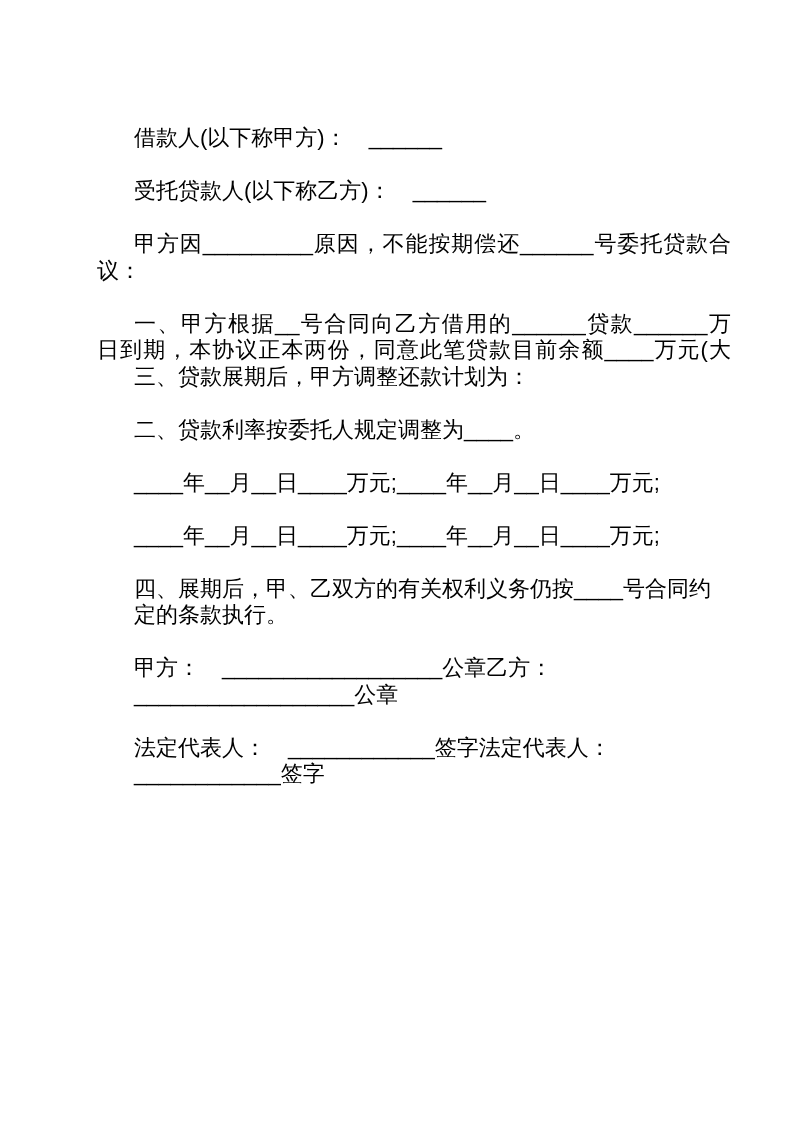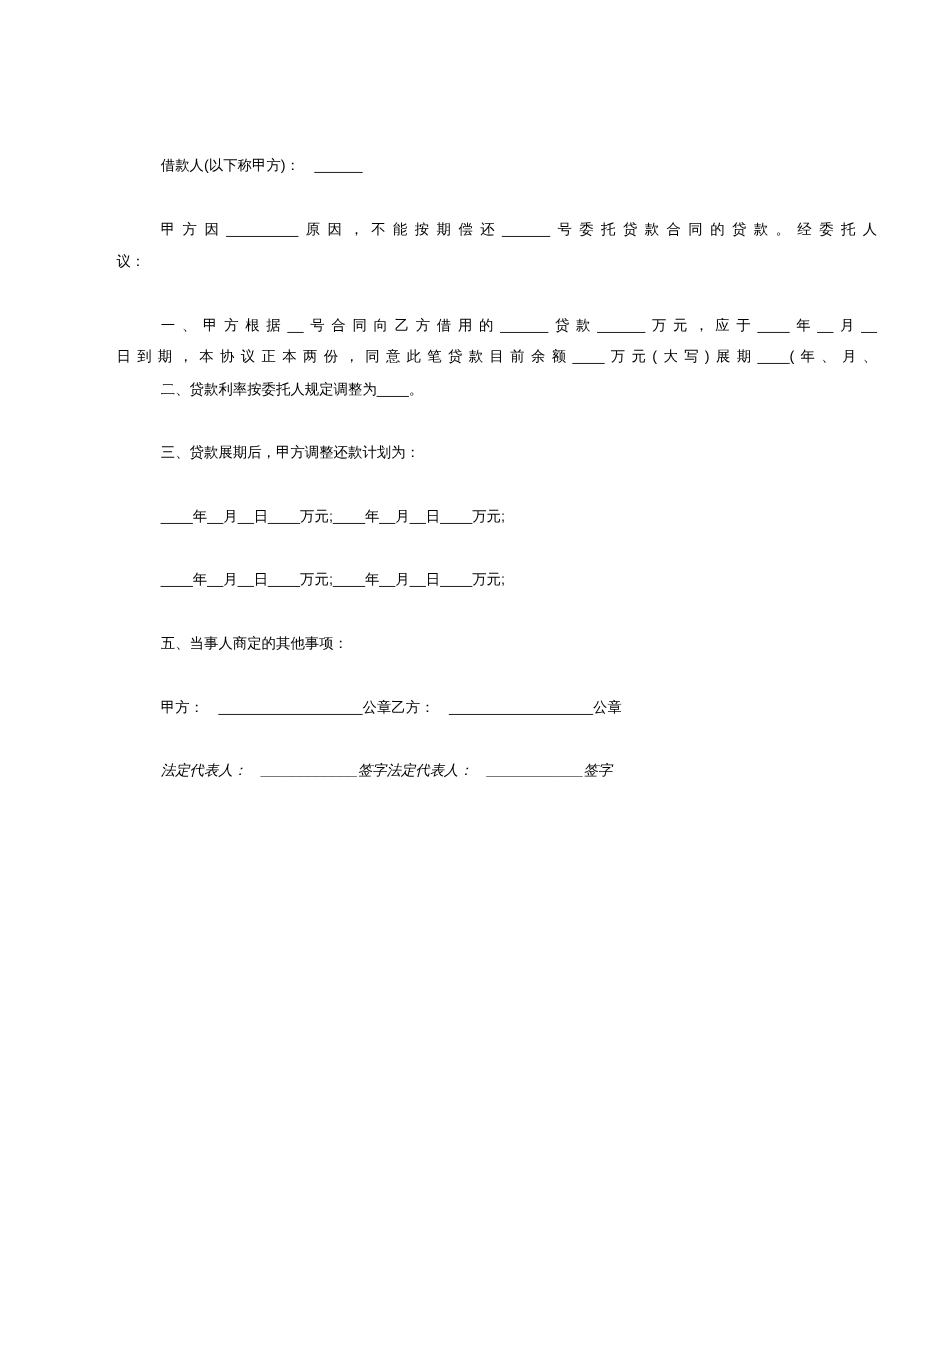--- a/index.html
+++ b/index.html
@@ -11,21 +11,21 @@
     width: 793px;
     height: 1122px;
     overflow: hidden;
     font-family: "Liberation Sans", sans-serif;
   }
   .doc {
     box-sizing: content-box;
     width: 634px;
     padding: 125px 0 0 97px;
     color: #000000;
-    font-size: 12px;
+    font-size: 22px;
     line-height: 26.5px;
     font-weight: 400;
     letter-spacing: 0;
   }
   .ln {
     min-height: 26.5px;
     white-space: normal;
   }
   
   .indent {
@@ -38,40 +38,40 @@
     -moz-text-align-last: justify;
     overflow: hidden;
     max-height: 26.5px;
   }
   
   .pend {
     margin-bottom: 26.5px;
   }
   .pend:last-child {
     margin-bottom: 17px;
-    font-style: italic;
   }
 </style>
 </head>
 <body>
 
 <main class="doc">
   <div class="ln indent pend">借款人(以下称甲方)：　______</div>
+  <div class="ln indent pend">受托贷款人(以下称乙方)：　______</div>
 
   <div class="ln indent fill">甲方因_________原因，不能按期偿还______号委托贷款合同的贷款。经委托人</div>
   <div class="ln pend">议：</div>
 
   <div class="ln indent fill">一、甲方根据__号合同向乙方借用的______贷款______万元，应于____年__月__</div>
   <div class="ln fill">日到期，本协议正本两份，同意此笔贷款目前余额____万元(大写)展期____(年、月、</div>
 
+  <div class="ln indent pend">三、贷款展期后，甲方调整还款计划为：</div>
   <div class="ln indent pend">二、贷款利率按委托人规定调整为____。</div>
-  <div class="ln indent pend">三、贷款展期后，甲方调整还款计划为：</div>
 
   <div class="ln indent pend">____年__月__日____万元;____年__月__日____万元;</div>
   <div class="ln indent pend">____年__月__日____万元;____年__月__日____万元;</div>
 
-  <div class="ln indent pend">五、当事人商定的其他事项：</div>
+  <div class="ln indent pend">四、展期后，甲、乙双方的有关权利义务仍按____号合同约定的条款执行。</div>
 
 
 
   <div class="ln indent pend">甲方：　__________________公章乙方：　__________________公章</div>
   <div class="ln indent pend">法定代表人：　____________签字法定代表人：　____________签字</div>
 </main>
 
 </body></html>

